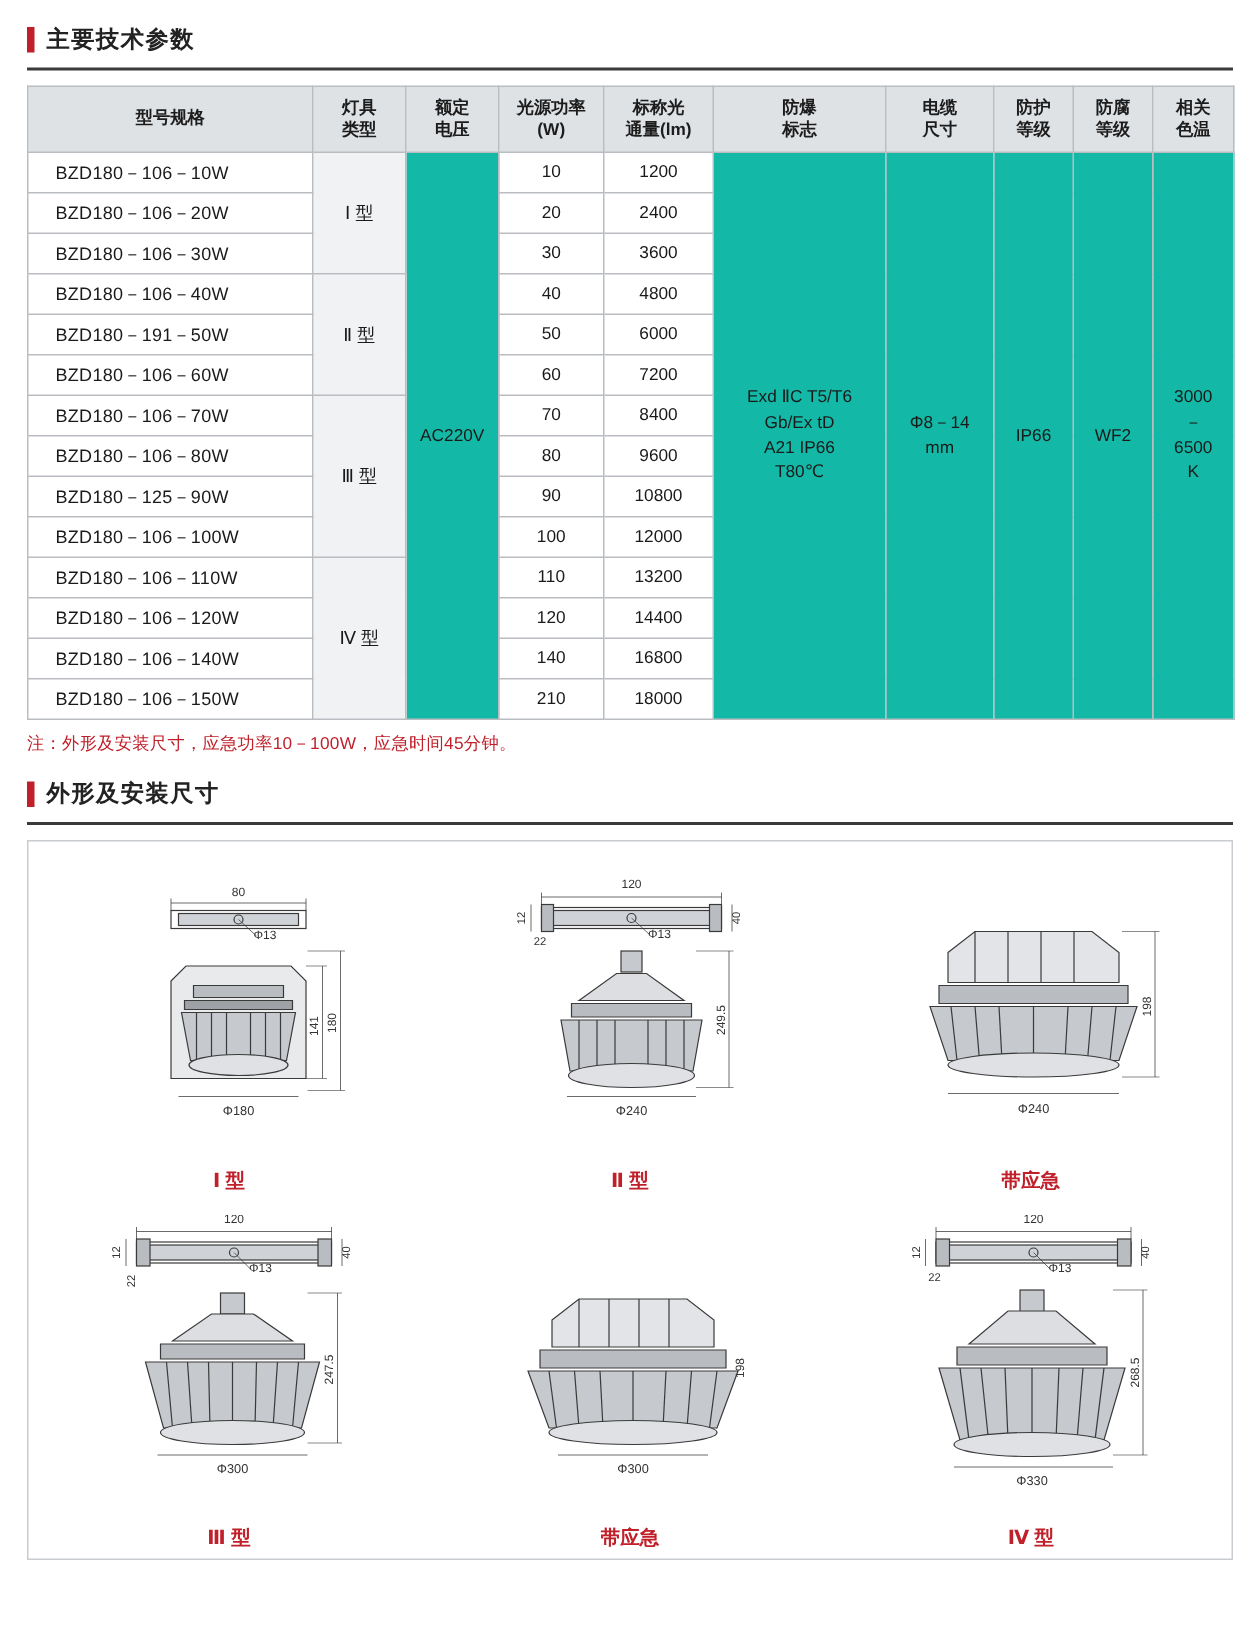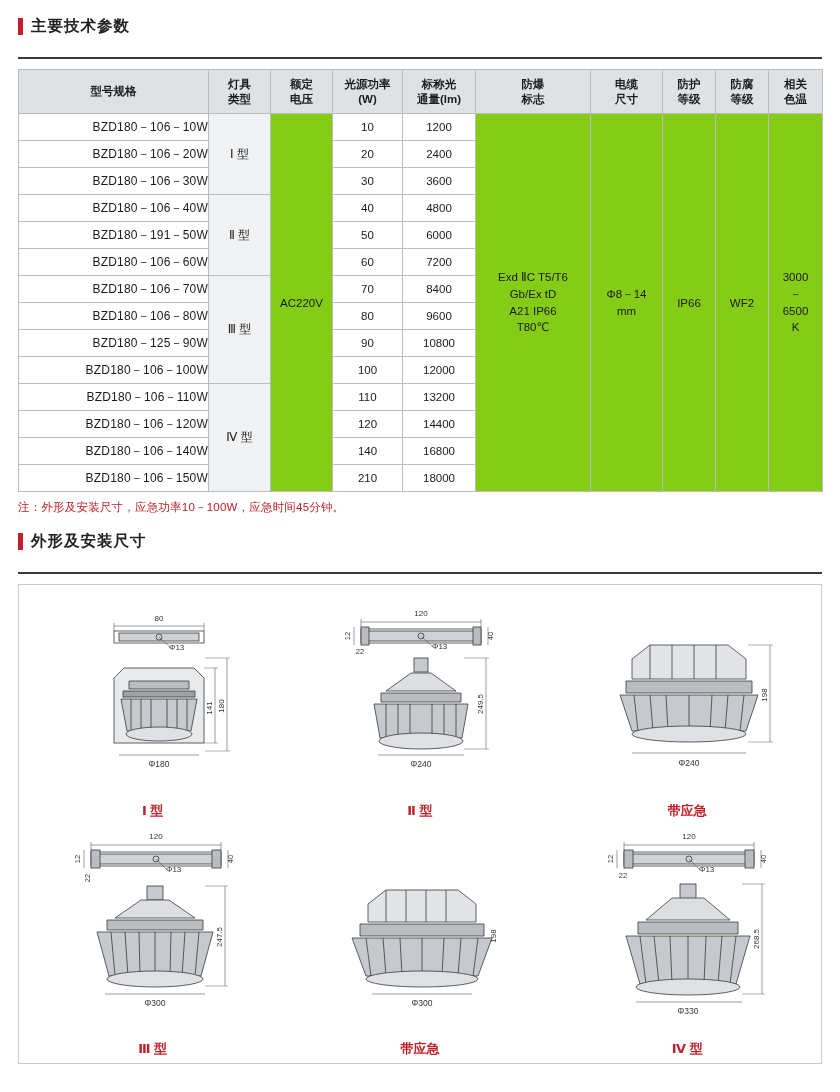--- a/index.html
+++ b/index.html
@@ -9,21 +9,21 @@
     background: #ffffff;
     font-family: "Liberation Sans", "DejaVu Sans", sans-serif;
     color: #1a1a1a;
   }
   .page { position: relative; width: 840px; height: 1092px; padding: 0 18px; }
 
   
   .section-head {
     display: flex; align-items: center;
     margin: 16px 0 10px 0;
-    padding-bottom: 20px;
+    padding-bottom: 8px;
     border-bottom: 2px solid #3a3a3a;
   }
   .section-head .bar {
     width: 5px; height: 17px; background: #c0202a; margin-right: 8px;
   }
   .section-head .txt {
     font-size: 15.5px; font-weight: bold; letter-spacing: 1px; color: #222;
   }
 
   
@@ -43,26 +43,26 @@
   }
   table.spec thead th {
     background: #dfe2e5;
     font-weight: bold;
     height: 44px;
     line-height: 1.25;
     font-size: 11.5px;
     color: #1c1c1c;
   }
   table.spec td.model {
-    text-align: right;
+    text-align: left;
     padding-left: 18px;
     letter-spacing: .2px;
     font-size: 12px;
   }
-  table.spec td.shade { background: #84cc16; }
+  table.spec td.shade { background: #14b8a6; }
   table.spec td.lamptype { background: #f1f2f4; font-size: 12px; }
   td .ml { line-height: 1.45; }
   .note {
     margin-top: 8px;
     font-size: 11.5px;
     color: #c0202a;
     letter-spacing: .2px;
   }
 
   

